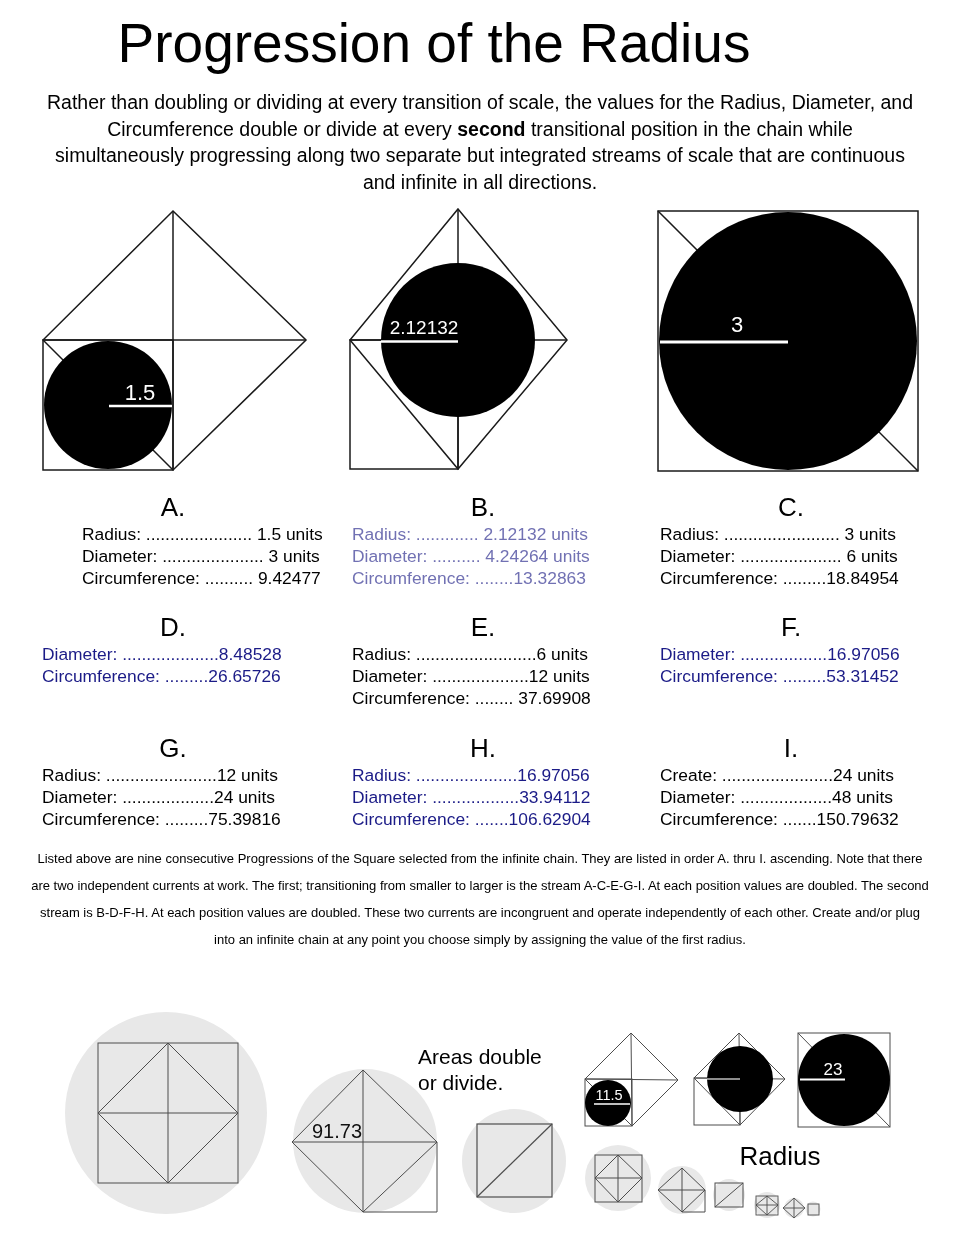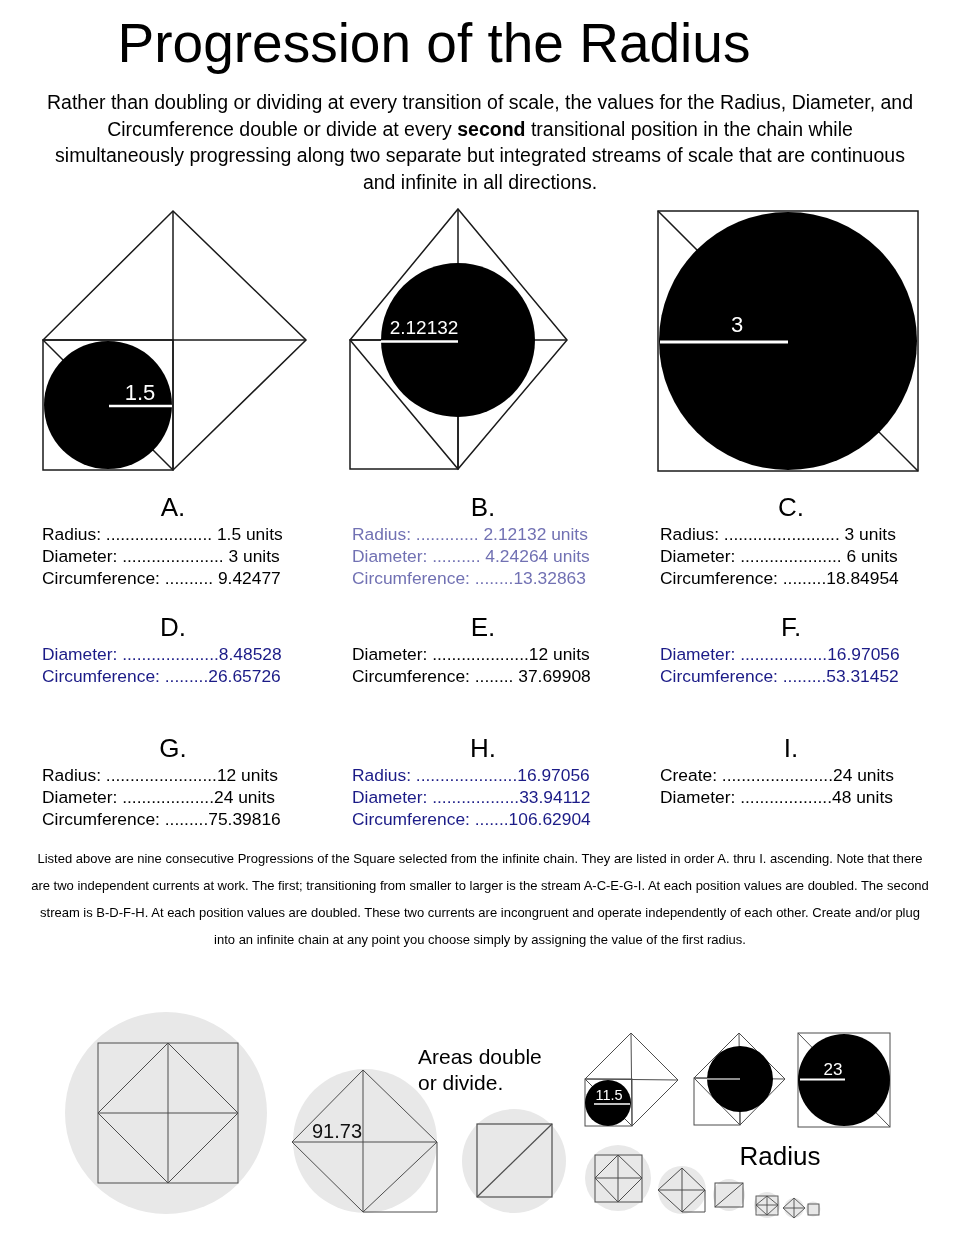--- a/index.html
+++ b/index.html
@@ -60,21 +60,21 @@
     <rect x="1" y="1" width="260" height="260"></rect>
     <line x1="1" y1="1" x2="261" y2="261"></line>
   </g>
   <circle cx="131" cy="131" r="129" fill="#000"></circle>
   <line x1="3" y1="132" x2="131" y2="132" stroke="#fff" stroke-width="3"></line>
   <text x="80" y="122" fill="#fff" font-size="22" text-anchor="middle">3</text>
 </svg>
 
 <div class="data-block" style="left:42px;top:494px;">
   <div class="hdr">A.</div>
-  <div style="color: rgb(0, 0, 0);">
+  <div style="color: rgb(0, 0, 0); margin-left: 40px;">
     <div class="ln">Radius: ...................... 1.5 units</div>
     <div class="ln">Diameter: ..................... 3 units</div>
     <div class="ln">Circumference: .......... 9.42477</div>
   </div>
 </div>
 <div class="data-block" style="left:352px;top:494px;">
   <div class="hdr">B.</div>
   <div style="color: rgb(113, 113, 179);">
     <div class="ln">Radius: ............. 2.12132 units</div>
     <div class="ln">Diameter: .......... 4.24264 units</div>
@@ -92,20 +92,21 @@
 <div class="data-block" style="left:42px;top:614px;">
   <div class="hdr">D.</div>
   <div style="color: rgb(27, 27, 135);">
     <div class="ln">Diameter: ....................8.48528</div>
     <div class="ln">Circumference: .........26.65726</div>
   </div>
 </div>
 <div class="data-block" style="left:352px;top:614px;">
   <div class="hdr">E.</div>
   <div style="color: rgb(0, 0, 0);">
+    <div class="ln">Radius: .........................6 units</div>
     <div class="ln">Diameter: ....................12 units</div>
     <div class="ln">Circumference: ........ 37.69908</div>
   </div>
 </div>
 <div class="data-block" style="left:660px;top:614px;">
   <div class="hdr">F.</div>
   <div style="color: rgb(27, 27, 135);">
     <div class="ln">Diameter: ..................16.97056</div>
     <div class="ln">Circumference: .........53.31452</div>
   </div>
@@ -124,20 +125,21 @@
     <div class="ln">Radius: .....................16.97056</div>
     <div class="ln">Diameter: ..................33.94112</div>
     <div class="ln">Circumference: .......106.62904</div>
   </div>
 </div>
 <div class="data-block" style="left:660px;top:735px;">
   <div class="hdr">I.</div>
   <div style="color: rgb(0, 0, 0);">
     <div class="ln">Create: .......................24 units</div>
     <div class="ln">Diameter: ...................48 units</div>
+    <div class="ln">Circumference: .......150.79632</div>
   </div>
 </div>
 
 <div class="abs" id="body-paragraph">Listed above are nine consecutive Progressions of the Square selected from the infinite chain. They are listed in order A. thru I. ascending. Note that there are two independent currents at work. The first; transitioning from smaller to larger is the stream  A-C-E-G-I.  At each position values are doubled. The second stream is B-D-F-H.  At each position values are doubled. These two currents are incongruent and operate independently of each other. Create and/or plug into an infinite chain at any point you choose simply by assigning the value of the first radius.</div>
 
 <div class="abs" id="areas-label">
   <div>Areas double</div>
   <div>or divide.</div>
 </div>
 <div class="abs" id="radius-label">Radius</div>

